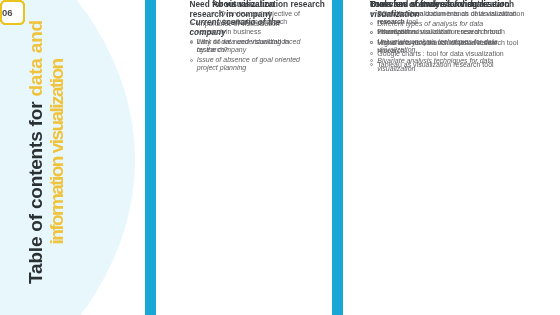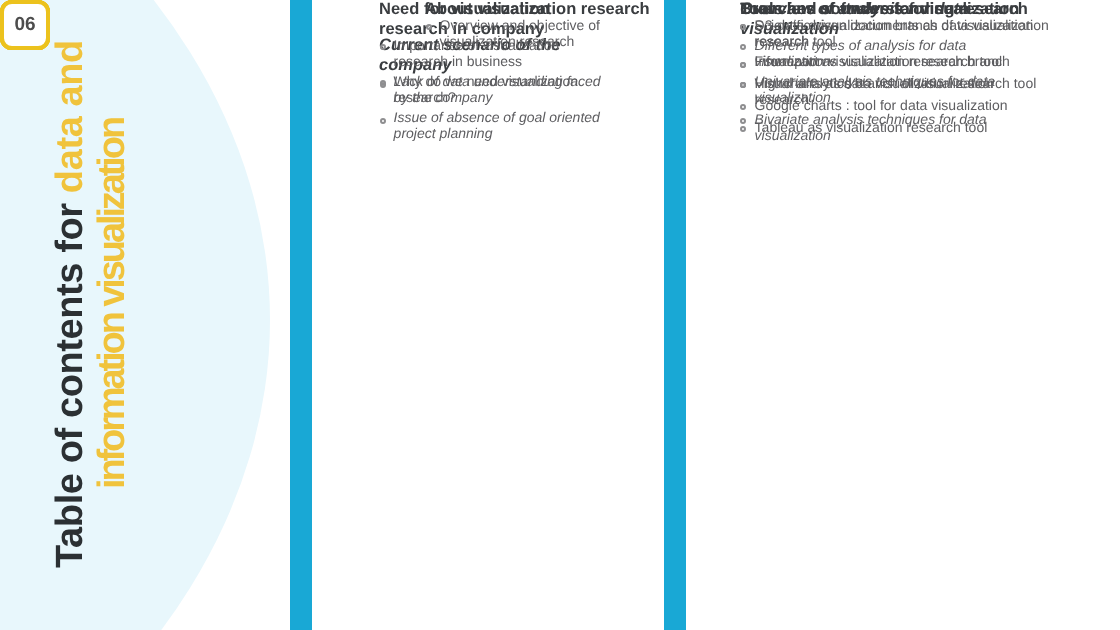--- a/index.html
+++ b/index.html
@@ -14,21 +14,21 @@
   .title div{margin:0;}
   .title .l1{letter-spacing:-0.2px;}
   .title .l2{letter-spacing:-1.55px;}
   .title .accent{color:#f0c33c;}
   .bar{position:absolute;background:#19a8d5;width:11px;top:0;height:315px;}
   .bar1{left:145px;}
   .bar2{left:332px;}
   .item{position:absolute;}
   .badge{position:absolute;left:0;top:0;width:25px;height:25px;
          border:2px solid #ecc21d;border-radius:6px;background:#fff;
-         box-sizing:border-box;text-align:center;font-weight:700;font-size:9.5px;
+         box-sizing:border-box;font-weight:700;font-size:9.5px;
          color:#4d4d4d;line-height:21px;}
   .body{position:absolute;}
   .head{font-size:8.25px;font-weight:700;color:#3a3d40;line-height:10px;}
   .bul{position:relative;padding-left:7.3px;font-size:7px;color:#5d5d60;line-height:7.6px;
        margin-bottom:3.3px;}
   .bul:before{content:"";position:absolute;left:0px;top:2.1px;width:3px;height:3px;
               border:0.7px solid #8e8e90;border-radius:50%;box-sizing:border-box;}
 </style>
 </head>
 <body>

